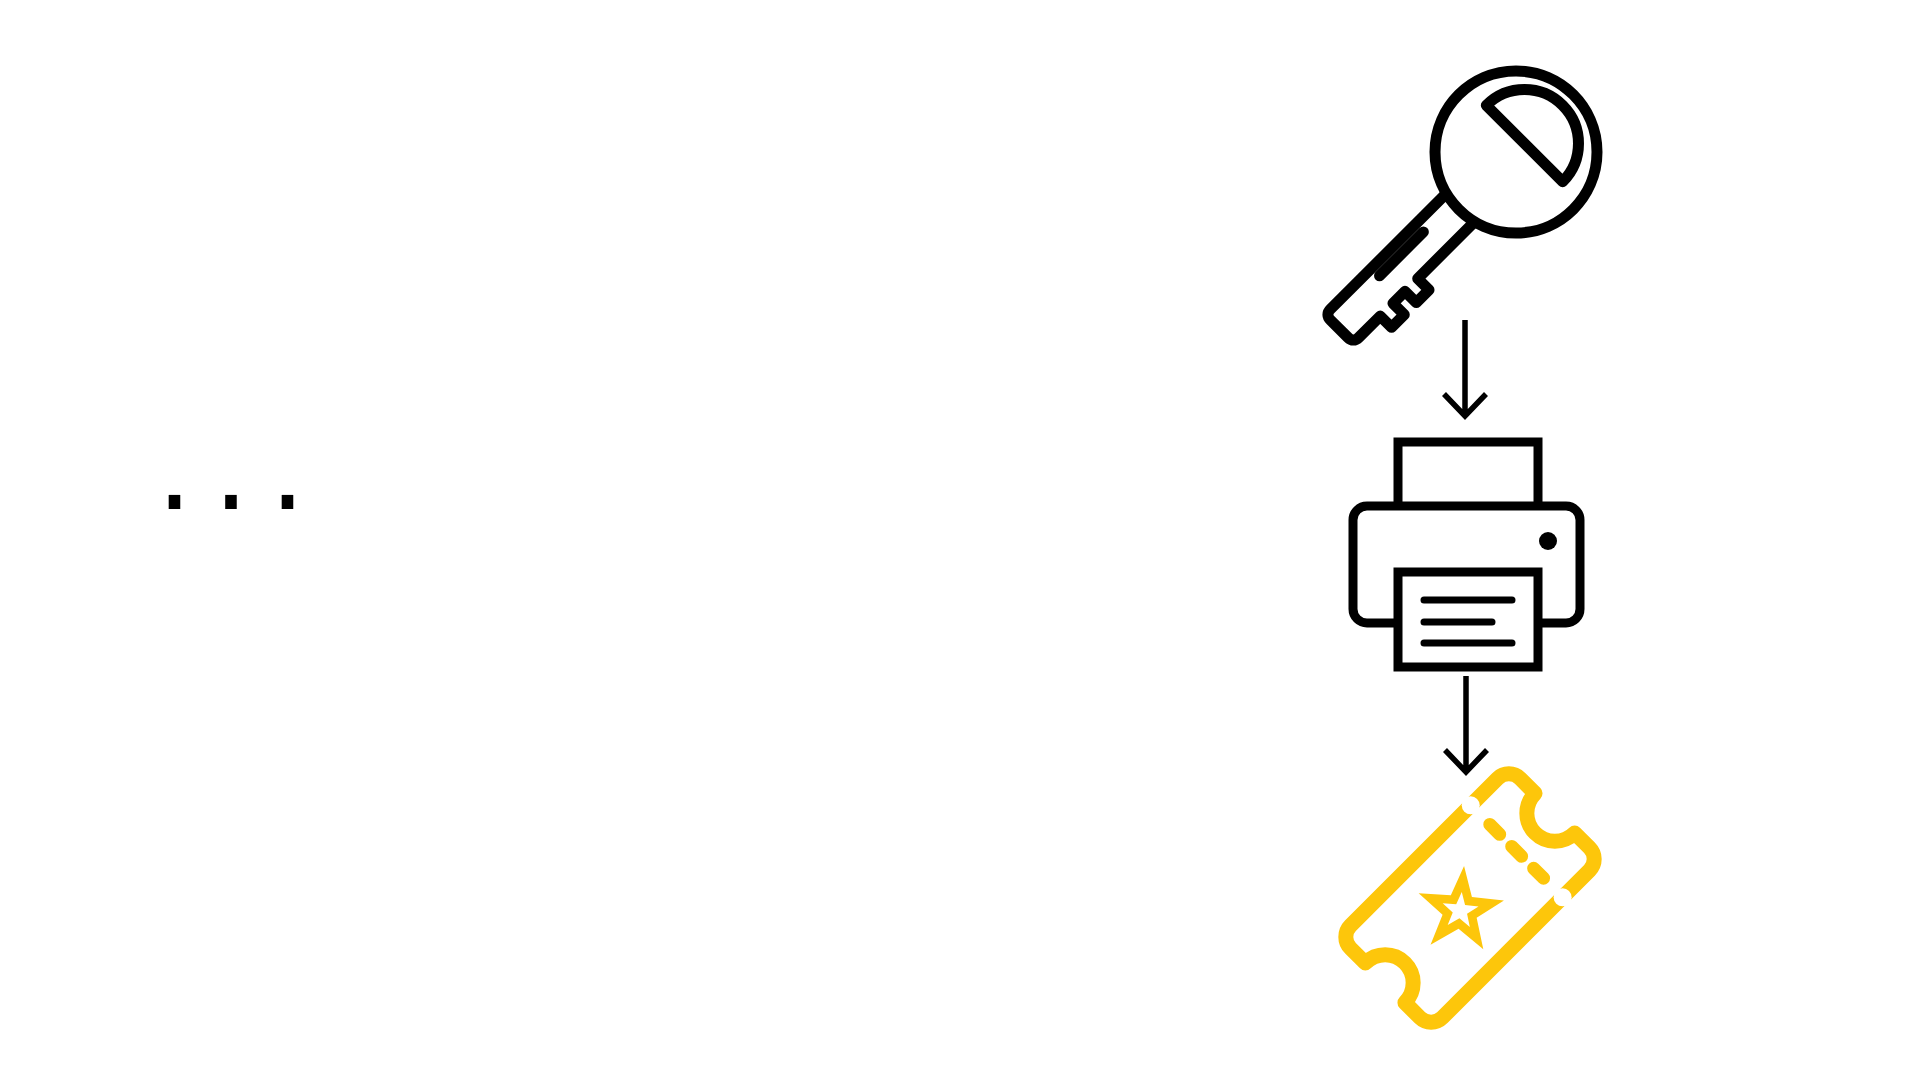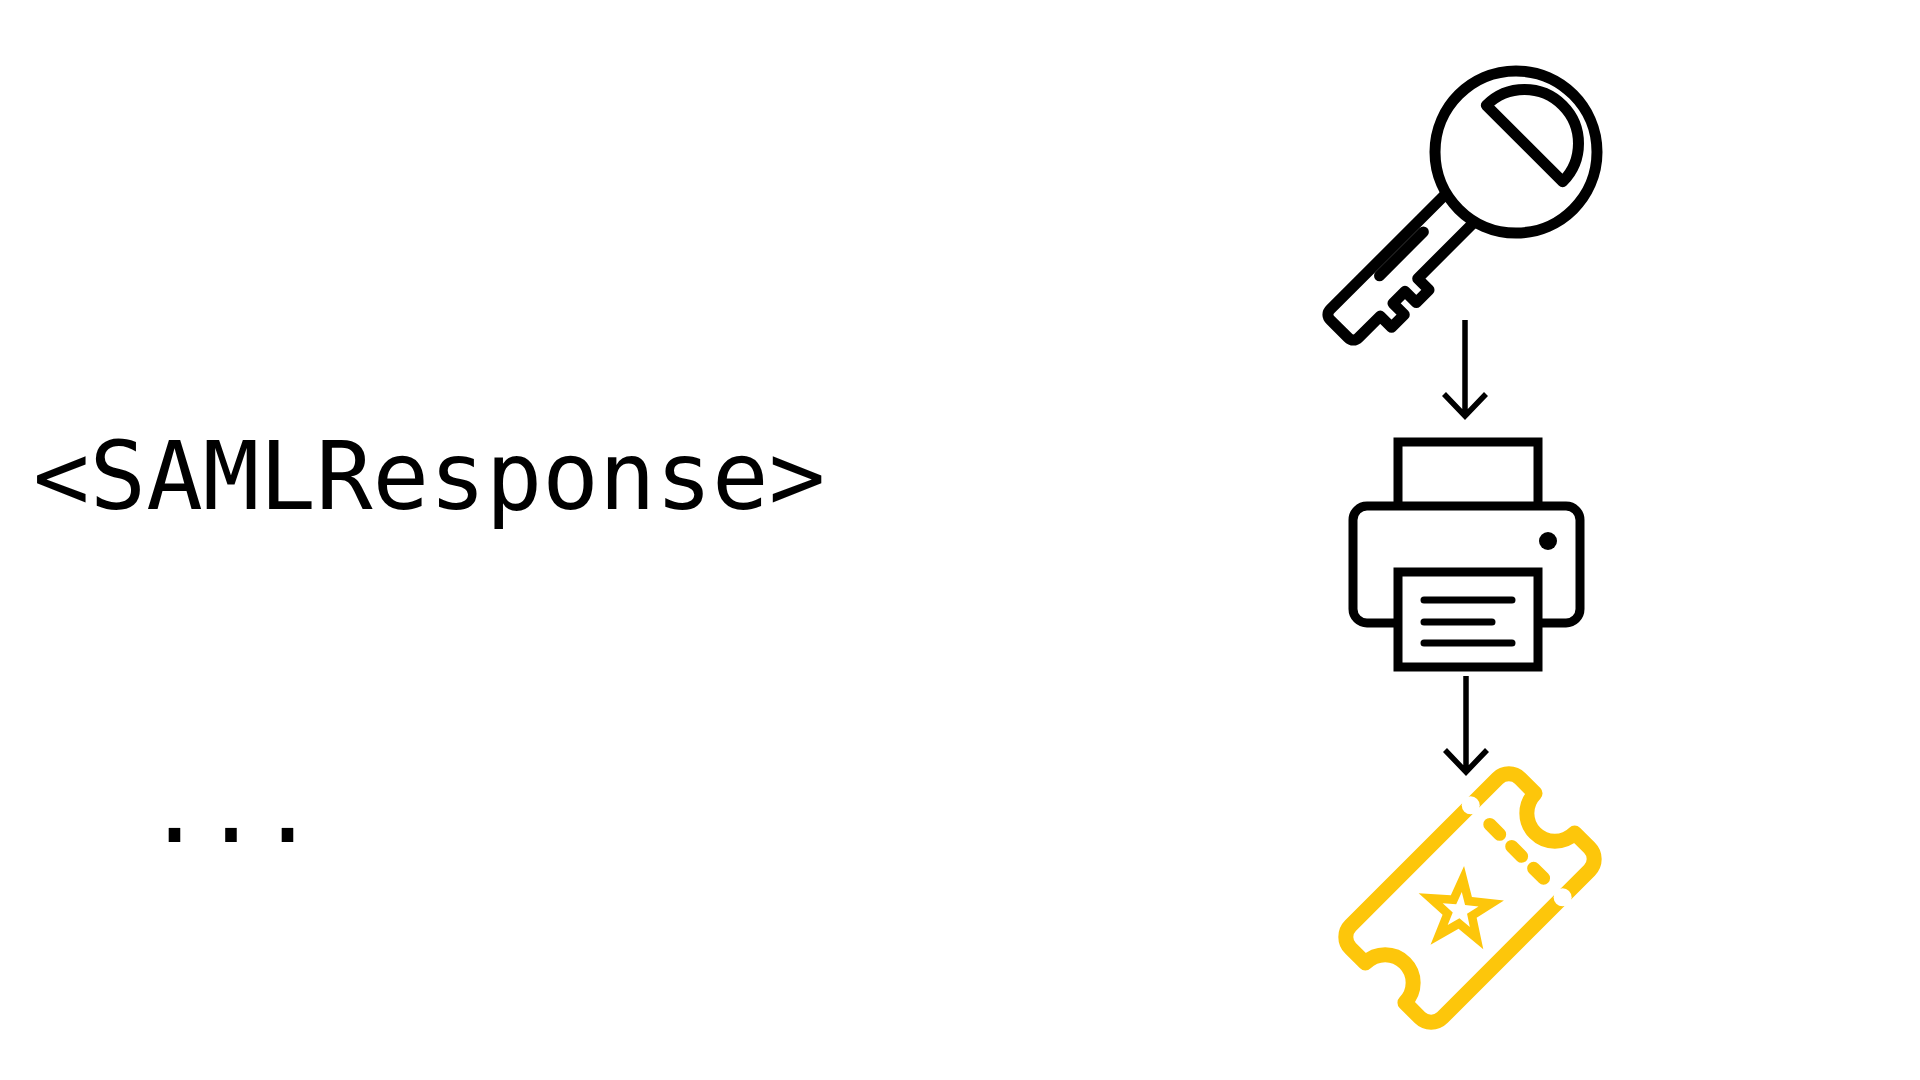--- a/index.html
+++ b/index.html
@@ -41,21 +41,20 @@
   .tw{fill:#fff;stroke:none;}
   .td{stroke:var(--ticket-yellow);stroke-width:13;fill:none;
       stroke-dasharray:14 17;stroke-linecap:round;}
 </style>
 </head>
 <body>
 
 <div class="slide">
 
   <div class="code">
-    <div class="line">&lt;SAMLResponse&gt;</div>
     <div class="line">  ...</div>
     
     
     
     
   </div>
 
   <svg class="icon" style="left:1310px;top:40px" width="320" height="320" viewBox="0 0 320 320">
     <g transform="translate(206,112) rotate(-45)">
 

